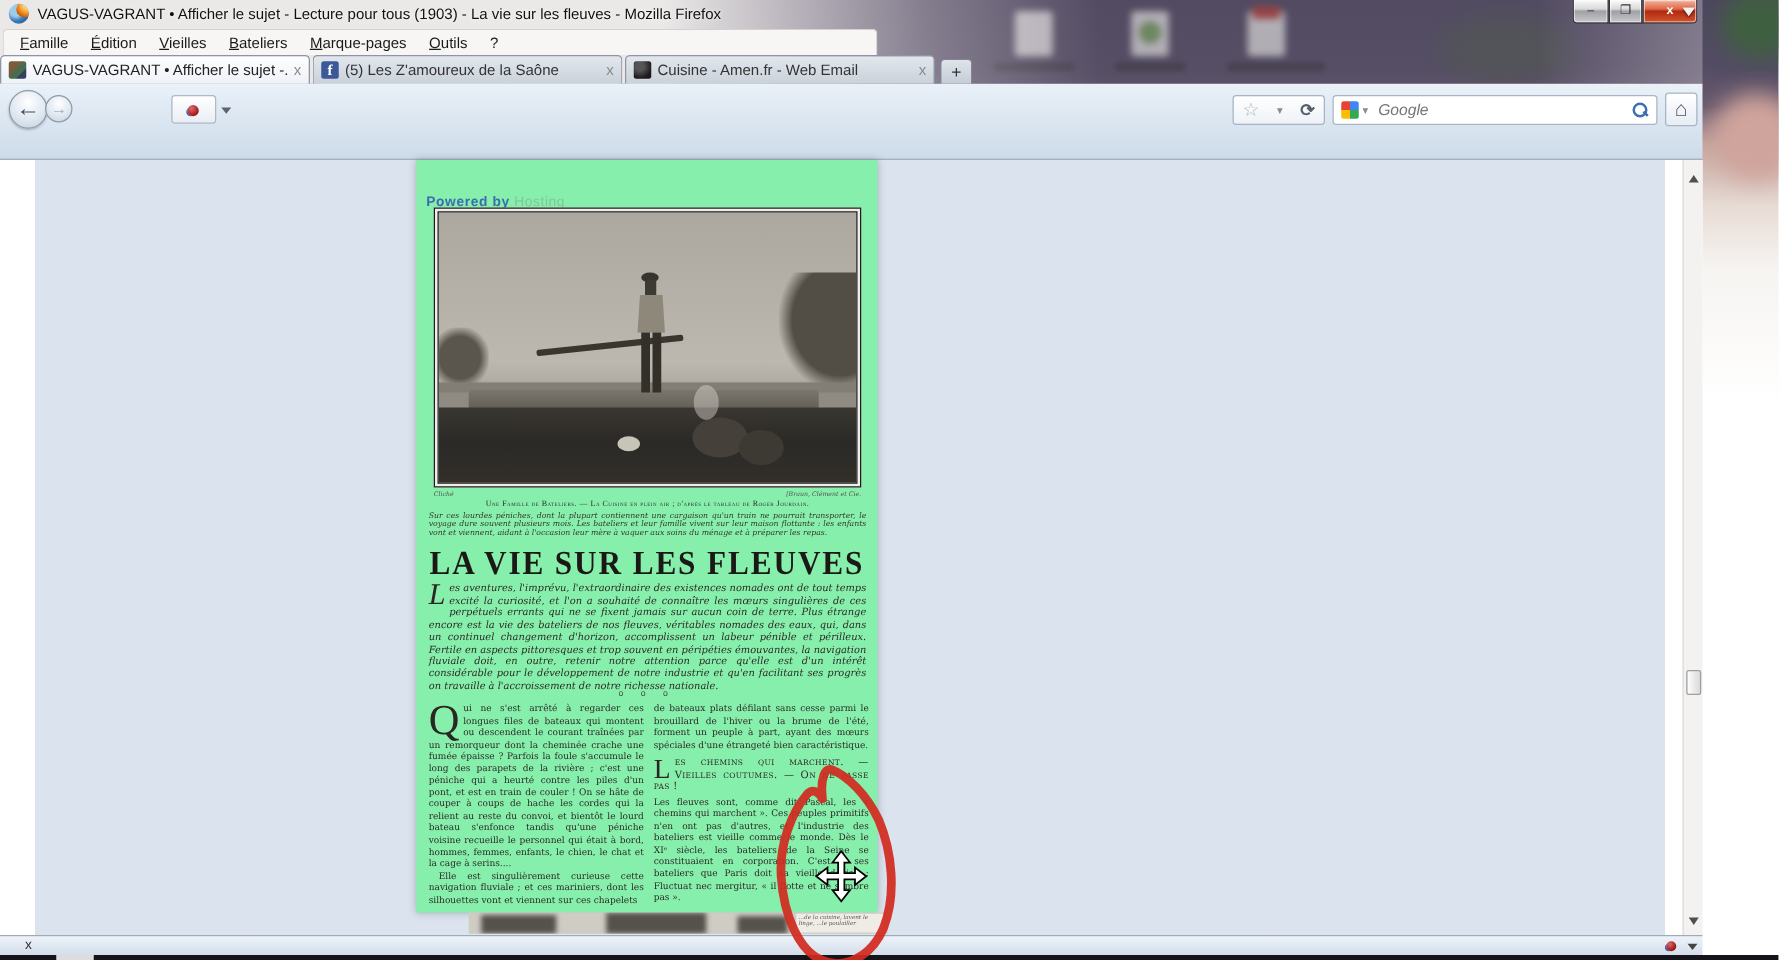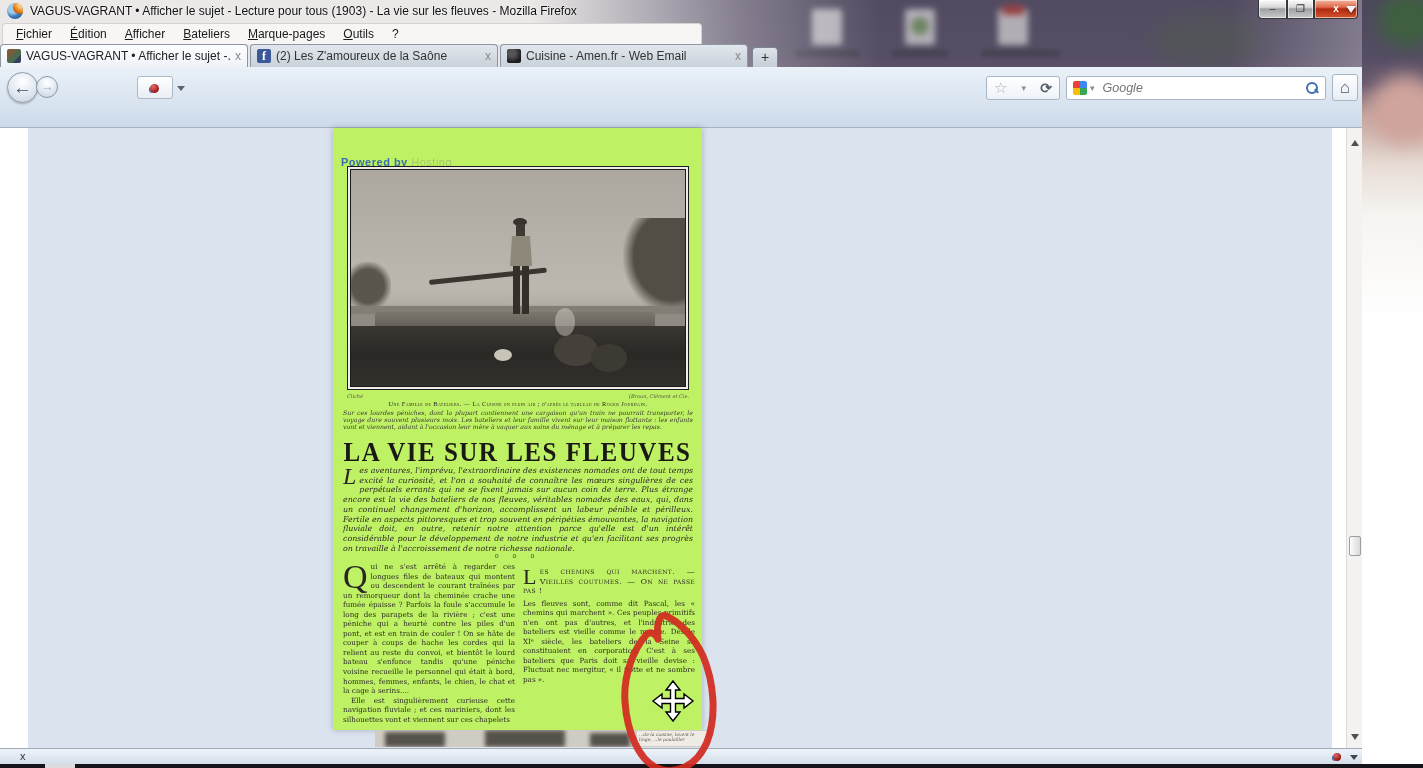--- a/index.html
+++ b/index.html
@@ -96,21 +96,21 @@
   .sb-thumb { position:absolute; left:2px; top:408px; width:12px; height:20px; border:1px solid #9e9e9e; border-radius:2px;
     background:linear-gradient(90deg,#fdfdfd,#d9d9d9); }
 
   .sliver-top { position:absolute; left:393px; top:0; width:254px; height:20px;
     background:linear-gradient(90deg,#111 0 6px, #9b978f 6px, #757169 40%, #8d8981 55%, #a9a59d 80%, #111 calc(100% - 6px)); }
   .sliver-bottom { position:absolute; left:375px; top:602px; width:335px; height:17px; background:#cfccc4; overflow:hidden;}
   .sliver-bottom .dark { position:absolute; background:#55524b; filter:blur(2px); }
   .sliver-cap { position:absolute; left:262px; top:1px; width:70px; font-family:"DejaVu Serif",serif; font-style:italic;
     font-size:4.5px; line-height:5px; color:#5a564e; background:#efece6; height:15px; padding:1px 2px;}
 
-  .page { position:absolute; left:333px; top:0; width:369px; height:602px; background:#bef264;
+  .page { position:absolute; left:333px; top:0; width:369px; height:602px; background:#86efac;
     box-shadow:0 0 6px rgba(60,70,90,.35); overflow:hidden; }
   .watermark { position:absolute; left:8px; top:28px; font-size:11px; font-weight:bold; color:#3a6cb0; letter-spacing:.5px;}
   .watermark .ghost { color:rgba(120,120,120,.35); font-weight:normal; }
 
   .photo { position:absolute; left:14px; top:38px; width:342px; height:224px; border:1px solid #1c1c1c; padding:2px; background:#efede8;}
   .photo-inner { position:relative; width:100%; height:100%; border:1px solid #1c1c1c; overflow:hidden;
     background:linear-gradient(#aca89f, #bcb8af 55%, #b2aea5 62%, #8f8b82 66%);}
   .ph { position:absolute; }
 
   .credits { position:absolute; left:14px; top:265px; width:342px; display:flex; justify-content:space-between;
@@ -176,38 +176,38 @@
       <span class="fx-icon"></span>
       <span class="title-text">VAGUS-VAGRANT • Afficher le sujet - Lecture pour tous (1903) - La vie sur les fleuves - Mozilla Firefox</span>
     </div>
     <div class="winbtns">
       <div class="winbtn min">–</div>
       <div class="winbtn max">❐</div>
       <div class="winbtn close">x</div>
     </div>
 
     <div class="menubar">
-      <span class="menu-item">Fichier</span>
+      <span class="menu-item">Famille</span>
       <span class="menu-item">Édition</span>
-      <span class="menu-item">Afficher</span>
+      <span class="menu-item">Vieilles</span>
       <span class="menu-item">Bateliers</span>
       <span class="menu-item">Marque-pages</span>
       <span class="menu-item">Outils</span>
       <span class="menu-item">?</span>
     </div>
 
     <div class="tabstrip">
       <div class="tab active">
         <span class="favicon fav-vagus"></span>
         <span class="label">VAGUS-VAGRANT • Afficher le sujet -...</span>
         <span class="tclose">x</span>
       </div>
       <div class="tab inactive">
         <span class="favicon fav-fb">f</span>
-        <span class="label">(2) Les Z'amoureux de la Saône</span>
+        <span class="label">(5) Les Z'amoureux de la Saône</span>
         <span class="tclose">x</span>
       </div>
       <div class="tab inactive">
         <span class="favicon fav-webmail"></span>
         <span class="label">Cuisine - Amen.fr - Web Email</span>
         <span class="tclose">x</span>
       </div>
       <div class="newtab">+</div>
     </div>
     <div class="tab-overflow"></div>
@@ -275,20 +275,21 @@
         <div class="lead"><span class="dropcap">L</span><span>es aventures, l'imprévu, l'extraordinaire des existences nomades ont de tout temps excité la curiosité, et l'on a souhaité de connaître les mœurs singulières de ces perpétuels errants qui ne se fixent jamais sur aucun coin de terre. Plus étrange encore est la vie des bateliers de nos fleuves, véritables nomades des eaux, qui, dans un continuel changement d'horizon, accomplissent un labeur pénible et périlleux. Fertile en aspects pittoresques et trop souvent en péripéties émouvantes, la navigation fluviale doit, en outre, retenir notre attention parce qu'elle est d'un intérêt considérable pour le développement de notre industrie et qu'en facilitant ses progrès on travaille à l'accroissement de notre richesse nationale.</span></div>
 
         <div class="ornament">o o o</div>
 
         <div class="cols">
           <div class="col">
             <p><span class="dropcap">Q</span><span>ui ne s'est arrêté à regarder ces longues files de bateaux qui montent ou descendent le courant traînées par un remorqueur dont la cheminée crache une fumée épaisse ? Parfois la foule s'accumule le long des parapets de la rivière ; c'est une péniche qui a heurté contre les piles d'un pont, et est en train de couler ! On se hâte de couper à coups de hache les cordes qui la relient au reste du convoi, et bientôt le lourd bateau s'enfonce tandis qu'une péniche voisine recueille le personnel qui était à bord, hommes, femmes, enfants, le chien, le chat et la cage à serins....</span></p>
             <p>Elle est singulièrement curieuse cette navigation fluviale ; et ces mariniers, dont les silhouettes vont et viennent sur ces chapelets</p>
           </div>
           <div class="col">
+            <p>de bateaux plats défilant sans cesse parmi le brouillard de l'hiver ou la brume de l'été, forment un peuple à part, ayant des mœurs spéciales d'une étrangeté bien caractéristique.</p>
             <div class="col-head"><span class="dropcap">L</span><span>es chemins qui marchent. — Vieilles coutumes. — On ne passe pas !</span></div>
             <p><span>Les fleuves sont, comme dit Pascal, les « chemins qui marchent ». Ces peuples primitifs n'en ont pas d'autres, et l'industrie des bateliers est vieille comme le monde. Dès le XIᵉ siècle, les bateliers de la Seine se constituaient en corporation. C'est à ses bateliers que Paris doit sa vieille devise : </span><span class="latin">Fluctuat nec mergitur</span><span>, « il flotte et ne sombre pas ».</span></p>
           </div>
         </div>
       </div>
 
       <div class="sliver-bottom">
         <div class="dark" style="left:10px;top:2px;width:60px;height:15px;"></div>
         <div class="dark" style="left:110px;top:0;width:80px;height:17px;"></div>
         <div class="dark" style="left:215px;top:3px;width:40px;height:14px;"></div>

